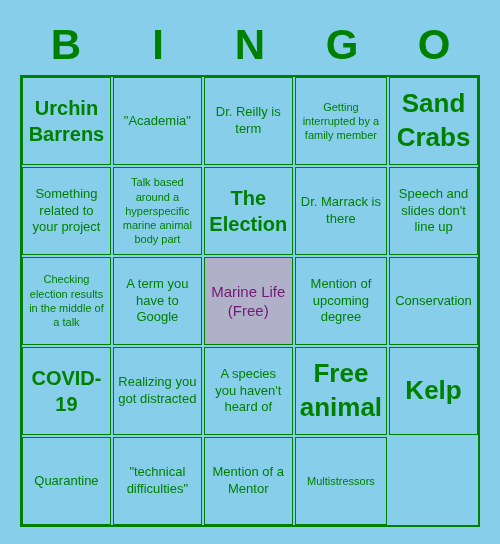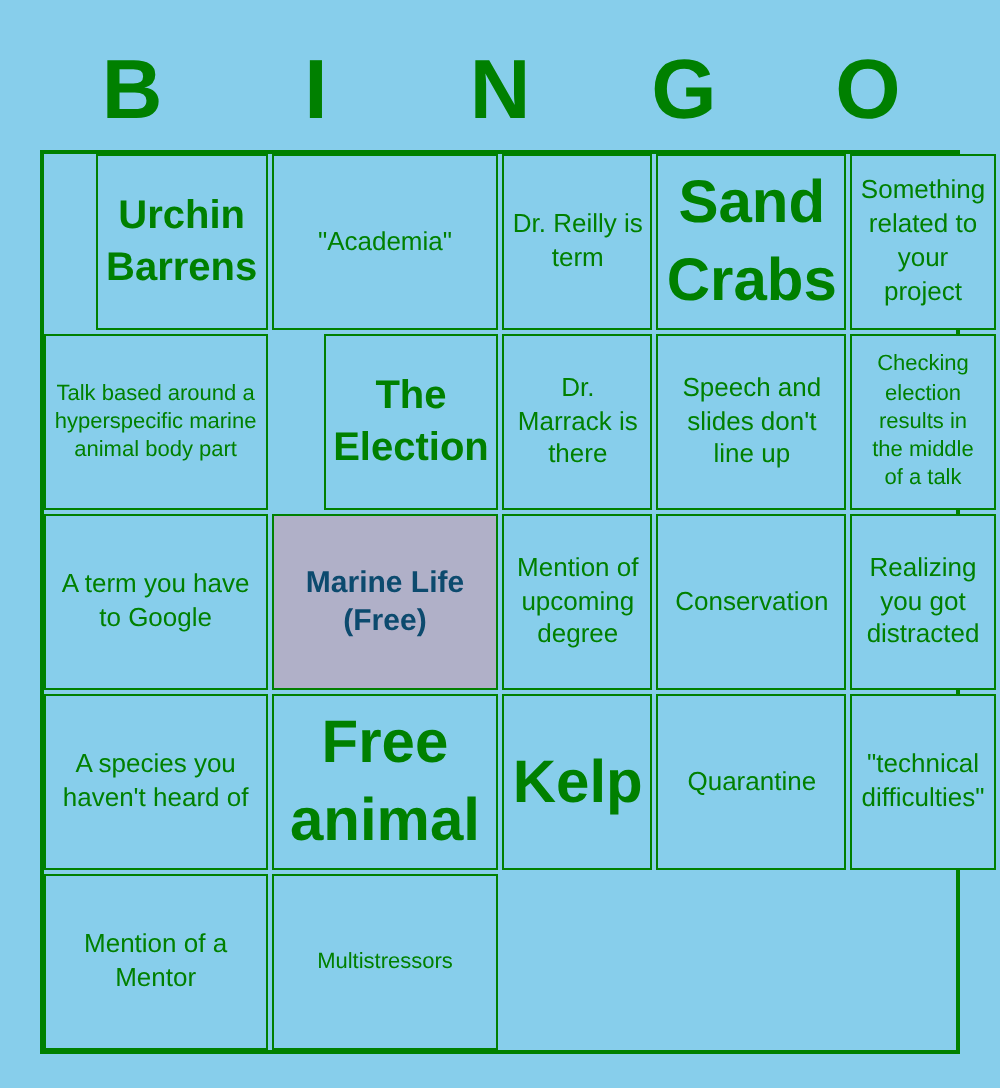--- a/index.html
+++ b/index.html
@@ -42,31 +42,30 @@
       justify-content: center;
       text-align: center;
       padding: 4px;
       min-height: 88px;
       color: #008000;
       font-size: 13px;
       line-height: 1.3;
     }
     .bingo-cell.free {
       background: #b0b0c8;
-      color: #0c4a6e;
-      font-weight: bold;
+      color: #701a75;
+      font-weight: normal;
       font-size: 15px;
     }
     .bingo-cell.large-text {
       font-size: 20px;
       font-weight: bold;
-      margin-left: 26px;
     }
     .bingo-cell.xlarge-text {
-      font-size: 30px;
+      font-size: 26px;
       font-weight: bold;
     }
     .bingo-cell.small-text {
       font-size: 11px;
     }
   </style>
 </head>
 <body>
 
 <div class="bingo-card">
@@ -74,31 +73,33 @@
   <div class="bingo-letter">B</div>
       <div class="bingo-letter">I</div>
       <div class="bingo-letter">N</div>
       <div class="bingo-letter">G</div>
       <div class="bingo-letter">O</div>
     </div>
   <div class="bingo-grid">
   <div class="bingo-cell large-text">Urchin Barrens</div>
       <div class="bingo-cell">"Academia"</div>
       <div class="bingo-cell">Dr. Reilly is term</div>
+      <div class="bingo-cell small-text">Getting interrupted by a family member</div>
       <div class="bingo-cell xlarge-text">Sand Crabs</div>
       <div class="bingo-cell">Something related to your project</div>
       <div class="bingo-cell small-text">Talk based around a hyperspecific marine animal body part</div>
       <div class="bingo-cell large-text">The Election</div>
       <div class="bingo-cell">Dr. Marrack is there</div>
       <div class="bingo-cell">Speech and slides don't line up</div>
       <div class="bingo-cell small-text">Checking election results in the middle of a talk</div>
       <div class="bingo-cell">A term you have to Google</div>
       <div class="bingo-cell free">Marine Life (Free)</div>
       <div class="bingo-cell">Mention of upcoming degree</div>
       <div class="bingo-cell">Conservation</div>
+      <div class="bingo-cell large-text">COVID-19</div>
       <div class="bingo-cell">Realizing you got distracted</div>
       <div class="bingo-cell">A species you haven't heard of</div>
       <div class="bingo-cell xlarge-text">Free animal</div>
       <div class="bingo-cell xlarge-text">Kelp</div>
       <div class="bingo-cell">Quarantine</div>
       <div class="bingo-cell">"technical difficulties"</div>
       <div class="bingo-cell">Mention of a Mentor</div>
       <div class="bingo-cell small-text">Multistressors</div>
     </div>
 </div>

